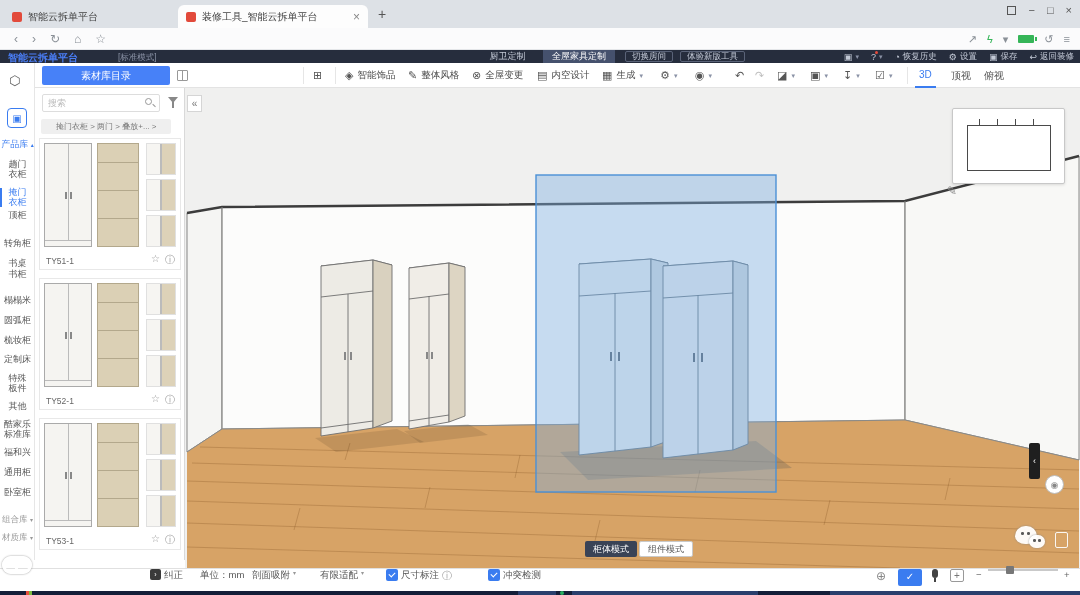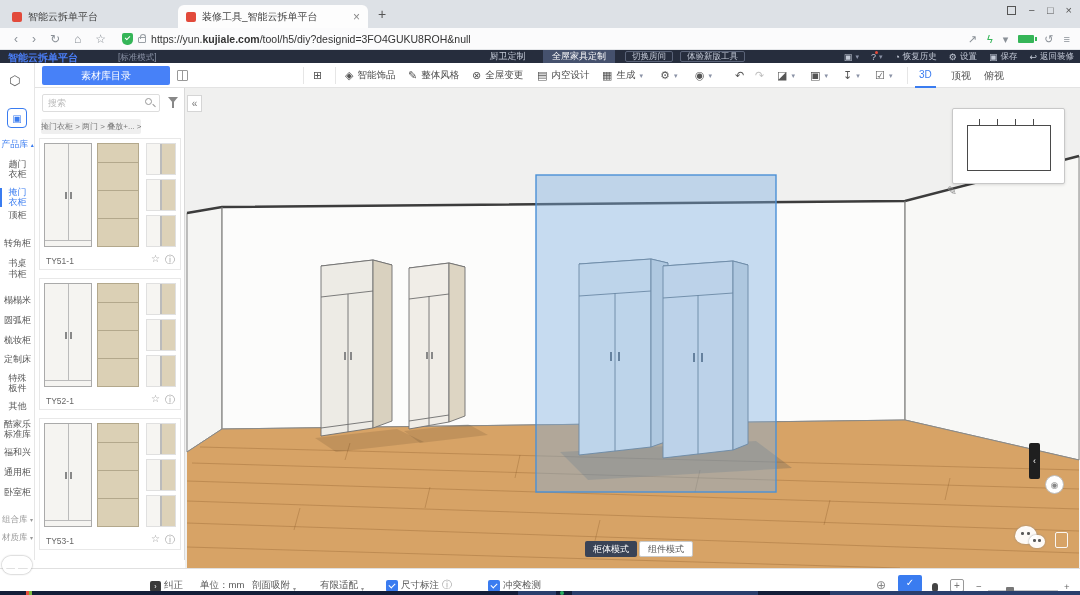--- a/index.html
+++ b/index.html
@@ -69,21 +69,21 @@
   .sb-f { position:absolute; left:0; width:35px; text-align:center; color:#999; font-size:8.5px; }
 
   
   .panel { position:absolute; left:35px; top:88px; width:150px; height:472px; background:#fff; border-right:1px solid #d9d9d9; }
   .search { position:absolute; left:7px; top:6px; width:118px; height:18px; border:1px solid #ddd; border-radius:2px; font-size:9px; color:#555; padding:0 18px 0 5px; outline:none; }
   .search::placeholder { color:#bbb; }
   .mag { position:absolute; left:110px; top:10px; width:7px; height:7px; border:1.2px solid #999; border-radius:50%; }
   .mag:after { content:""; position:absolute; left:6px; top:6px; width:4px; height:1.2px; background:#999; transform:rotate(45deg); }
   .funnel { position:absolute; left:133px; top:9px; width:0; height:0; border-left:5px solid transparent; border-right:5px solid transparent; border-top:6px solid #888; }
   .funnel:after { content:""; position:absolute; left:-1px; top:-1px; width:2px; height:6px; background:#888; }
-  .crumb { position:absolute; left:6px; top:31px; background:#efefef; border-radius:2px; font-size:8px; color:#777; padding:2px 0; white-space:nowrap; }
+  .crumb { position:absolute; left:6px; top:31px; background:#efefef; border-radius:2px; font-size:8px; color:#777; padding:2px 15px; white-space:nowrap; }
   .card { position:absolute; left:4px; width:142px; height:132px; border:1px solid #e8e8e8; background:#fff; }
   .cimg { position:absolute; left:4px; top:4px; right:4px; height:106px; display:flex; gap:5px; }
   .wfront { width:48px; height:104px; background:#f5f4f1; border:1px solid #aaa; position:relative; }
   .wfront:before { content:""; position:absolute; left:50%; top:0; bottom:6px; width:1px; background:#bbb; }
   .wfront:after { content:""; position:absolute; left:0; right:0; bottom:5px; height:1px; background:#bbb; }
   .handle { position:absolute; top:48px; width:1.5px; height:7px; background:#888; }
   .wcarc { width:42px; height:104px; background:#dbd0b5; border:1px solid #b3a88c; position:relative; }
   .wcarc:before { content:""; position:absolute; left:0; right:0; top:18px; height:1px; background:#b3a88c; box-shadow:0 28px 0 #b3a88c, 0 56px 0 #b3a88c; }
   .thumbs { display:flex; flex-direction:column; gap:4px; margin-left:auto; }
   .thumb { width:30px; height:32px; border:1px solid #e0e0e0; background:linear-gradient(90deg,#f6f5f2 0 48%,#bbb 48% 52%,#ddd2b8 52%); }
@@ -112,21 +112,21 @@
   .wx .e { position:absolute; width:2.5px; height:2.5px; background:#5a5a5a; border-radius:50%; }
 
   
   .wm-left { position:absolute; left:2px; top:556px; display:flex; align-items:center; gap:4px; z-index:40; }
   .wm-left .goggles { width:30px; height:18px; border:3px solid rgba(255,255,255,.95); border-radius:9px; box-shadow:0 0 2px #888; position:relative; }
   .wm-left .goggles:after { content:""; position:absolute; left:10px; top:-3px; width:3px; height:18px; background:rgba(255,255,255,.95); }
   .wm-left .t { font-size:23px; font-weight:bold; color:rgba(255,255,255,.95); text-shadow:0 0 1px #8a8a8a, 1px 1px 2px rgba(80,80,80,.75); letter-spacing:1px; }
 
   
   .statusbar { position:absolute; left:0; top:568px; width:1080px; height:23px; background:#fff; border-top:1px solid #e0e0e0; font-size:9.5px; color:#555; }
-  .st { position:absolute; top:0; height:23px; display:flex; align-items:flex-end; gap:3px; }
+  .st { position:absolute; top:0; height:23px; display:flex; align-items:flex-start; gap:3px; }
   .cb { width:12px; height:12px; background:#3a7cf0; border-radius:2px; position:relative; }
   .cb:after { content:""; position:absolute; left:3px; top:2.5px; width:5px; height:3px; border-left:1.5px solid #fff; border-bottom:1.5px solid #fff; transform:rotate(-45deg); }
   .mic { width:6px; height:9px; background:#444; border-radius:3px; position:relative; margin:0 2px; }
   .mic:after { content:""; position:absolute; left:2px; bottom:-4px; width:1.5px; height:4px; background:#444; }
   .plusbox { width:14px; height:13px; border:1px solid #999; border-radius:2px; text-align:center; line-height:11px; font-size:10px; color:#777; }
   .bluebtn { width:24px; height:17px; background:#3a7cf0; border-radius:2px; color:#fff; font-size:10px; text-align:center; line-height:16px; }
   .track { width:70px; height:2px; background:#c9c9c9; position:relative; }
   .knob { position:absolute; left:18px; top:-3px; width:8px; height:8px; background:#777; border-radius:1px; }
 
   
@@ -158,25 +158,20 @@
       <span>×</span>
     </div>
   </div>
 
   <div class="navbar">
     <span class="nav-ic">‹</span>
     <span class="nav-ic">›</span>
     <span class="nav-ic">↻</span>
     <span class="nav-ic">⌂</span>
     <span class="nav-ic">☆</span>
-    <div class="urlbar">
-      <span class="shield"></span>
-      <span class="lock"></span>
-      <span class="url"><span>https://yun.</span><b>kujiale.com</b><span>/tool/h5/diy?designid=3FO4GUKU8ROH&amp;null</span></span>
-    </div>
     <div class="nav-right">
       <span class="ic">↗</span>
       <span class="ic" style="color:#35b558">ϟ</span>
       <span class="ic">▾</span>
       <span class="battery"></span>
       <span class="ic">↺</span>
       <span class="ic">≡</span>
     </div>
   </div>
 

